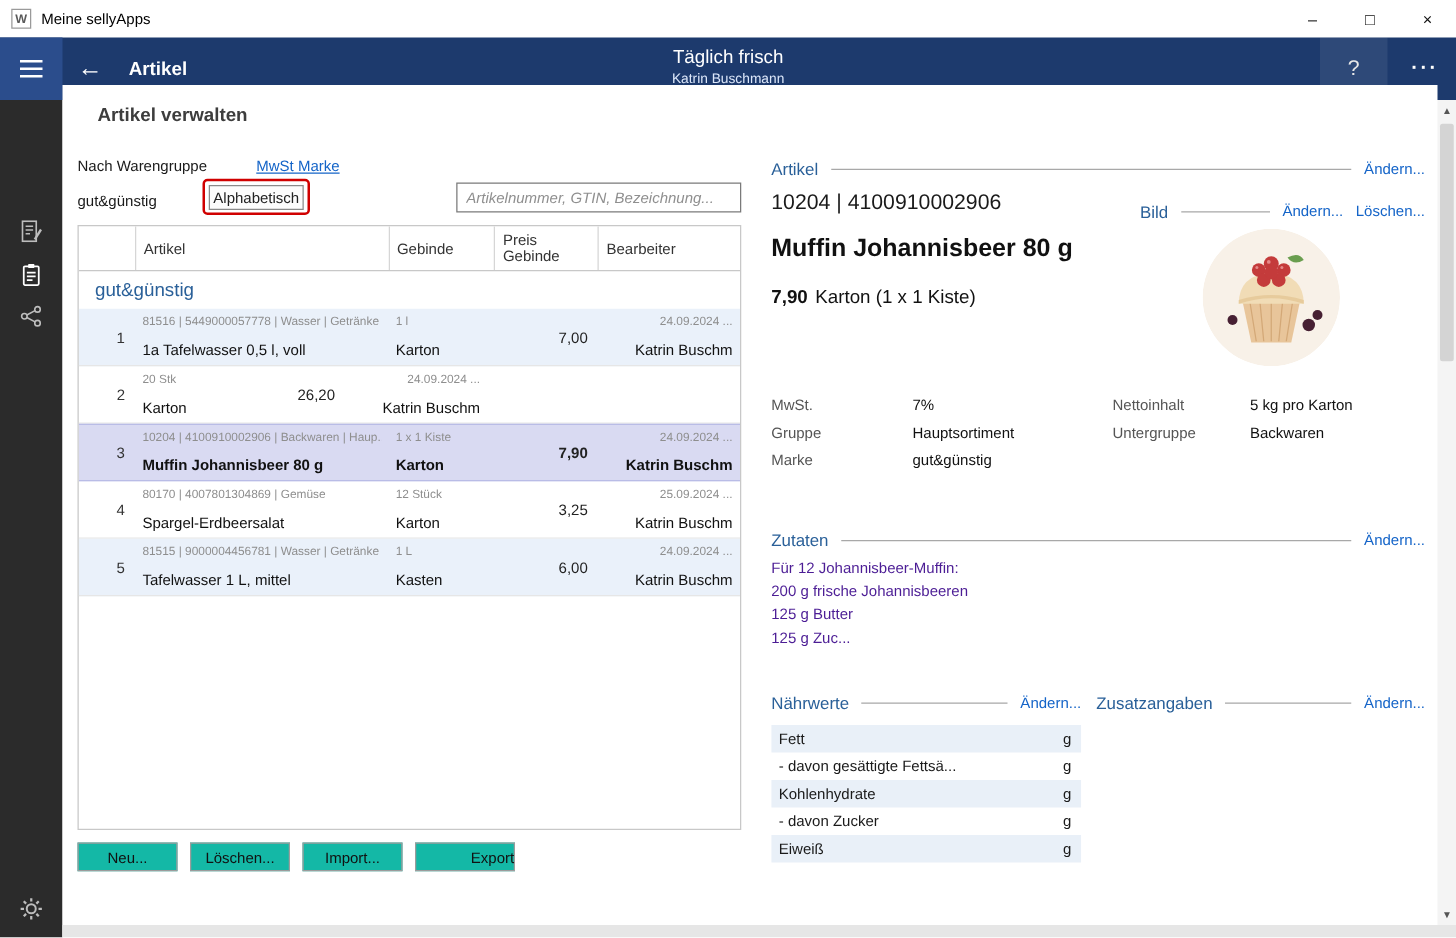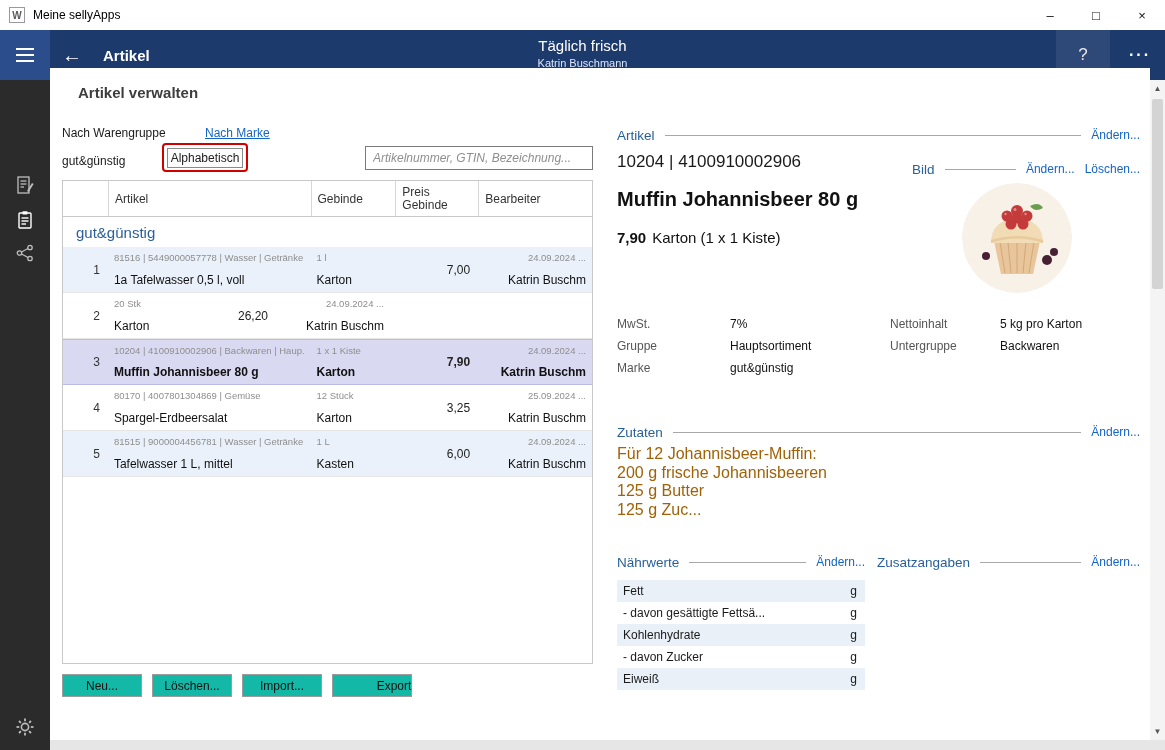--- a/index.html
+++ b/index.html
@@ -64,21 +64,21 @@
   .sec-title { font-size:13.5px; color:#2a6099; white-space:nowrap; }
   .rule { flex:1; height:1px; background:#a8a8a8; }
   .link { font-size:12px; color:#1464c8; white-space:nowrap; cursor:pointer; }
   .art-number { position:absolute; left:567px; top:84px; font-size:17px; color:#1a1a1a; }
   .art-name { position:absolute; left:567px; top:120px; font-size:20px; font-weight:bold; color:#111; }
   .art-price { position:absolute; left:567px; top:161px; font-size:15px; color:#111; }
   .art-price b { margin-right:6px; }
   .photo { position:absolute; left:912px; top:115px; width:110px; height:110px; border-radius:50%; overflow:hidden; }
   .fld-label { position:absolute; font-size:12px; color:#555; }
   .fld-value { position:absolute; font-size:12px; color:#111; }
-  .zut-lines { position:absolute; left:567px; top:377px; font-size:16px; color:#a16207; line-height:18.5px; }
+  .zut-lines { position:absolute; left:567px; top:377px; font-size:12px; color:#4c1d95; line-height:18.5px; }
   .ntable { position:absolute; left:567px; top:512px; width:248px; height:130px; overflow:hidden; }
   .nrow { display:flex; justify-content:space-between; align-items:center; height:22px; padding:0 8px 0 6px; font-size:12px; color:#1a1a1a; }
   .nrow.alt { background:#e9f0f8; }
   
   .scrollbar { position:absolute; left:1150px; top:80px; width:15px; height:660px; background:#f4f4f4; }
   .sb-arrow { position:absolute; left:0; width:15px; height:17px; display:flex; align-items:center; justify-content:center; color:#555; font-size:8px; }
   .sb-thumb { position:absolute; left:2px; top:19px; width:11px; height:190px; background:#d4d4d4; border-radius:2px; }
   .statusbar { position:absolute; left:50px; top:740px; width:1115px; height:10px; background:#e6e6e6; }
 </style>
 </head>
@@ -153,21 +153,21 @@
       </g>
     </svg>
   </div>
 </div>
 
 <div class="main">
 
   <div class="page-heading">Artikel verwalten</div>
 
   <div class="tab-plain" style="left:12px;">Nach Warengruppe</div>
-  <div class="tab-link" style="left:155px;">Nach Marke</div>
+  <div class="tab-link" style="left:155px;">MwSt Marke</div>
   <div class="brand-label">gut&amp;günstig</div>
   <div class="highlight-box"></div>
   <button class="sort-btn">Alphabetisch</button>
   <input class="search-input" type="text" placeholder="Artikelnummer, GTIN, Bezeichnung..." style="">
 
   <div class="atable">
     <div class="thead">
       <div class="th c0"></div>
       <div class="th c1">Artikel</div>
       <div class="th c2">Gebinde</div>

